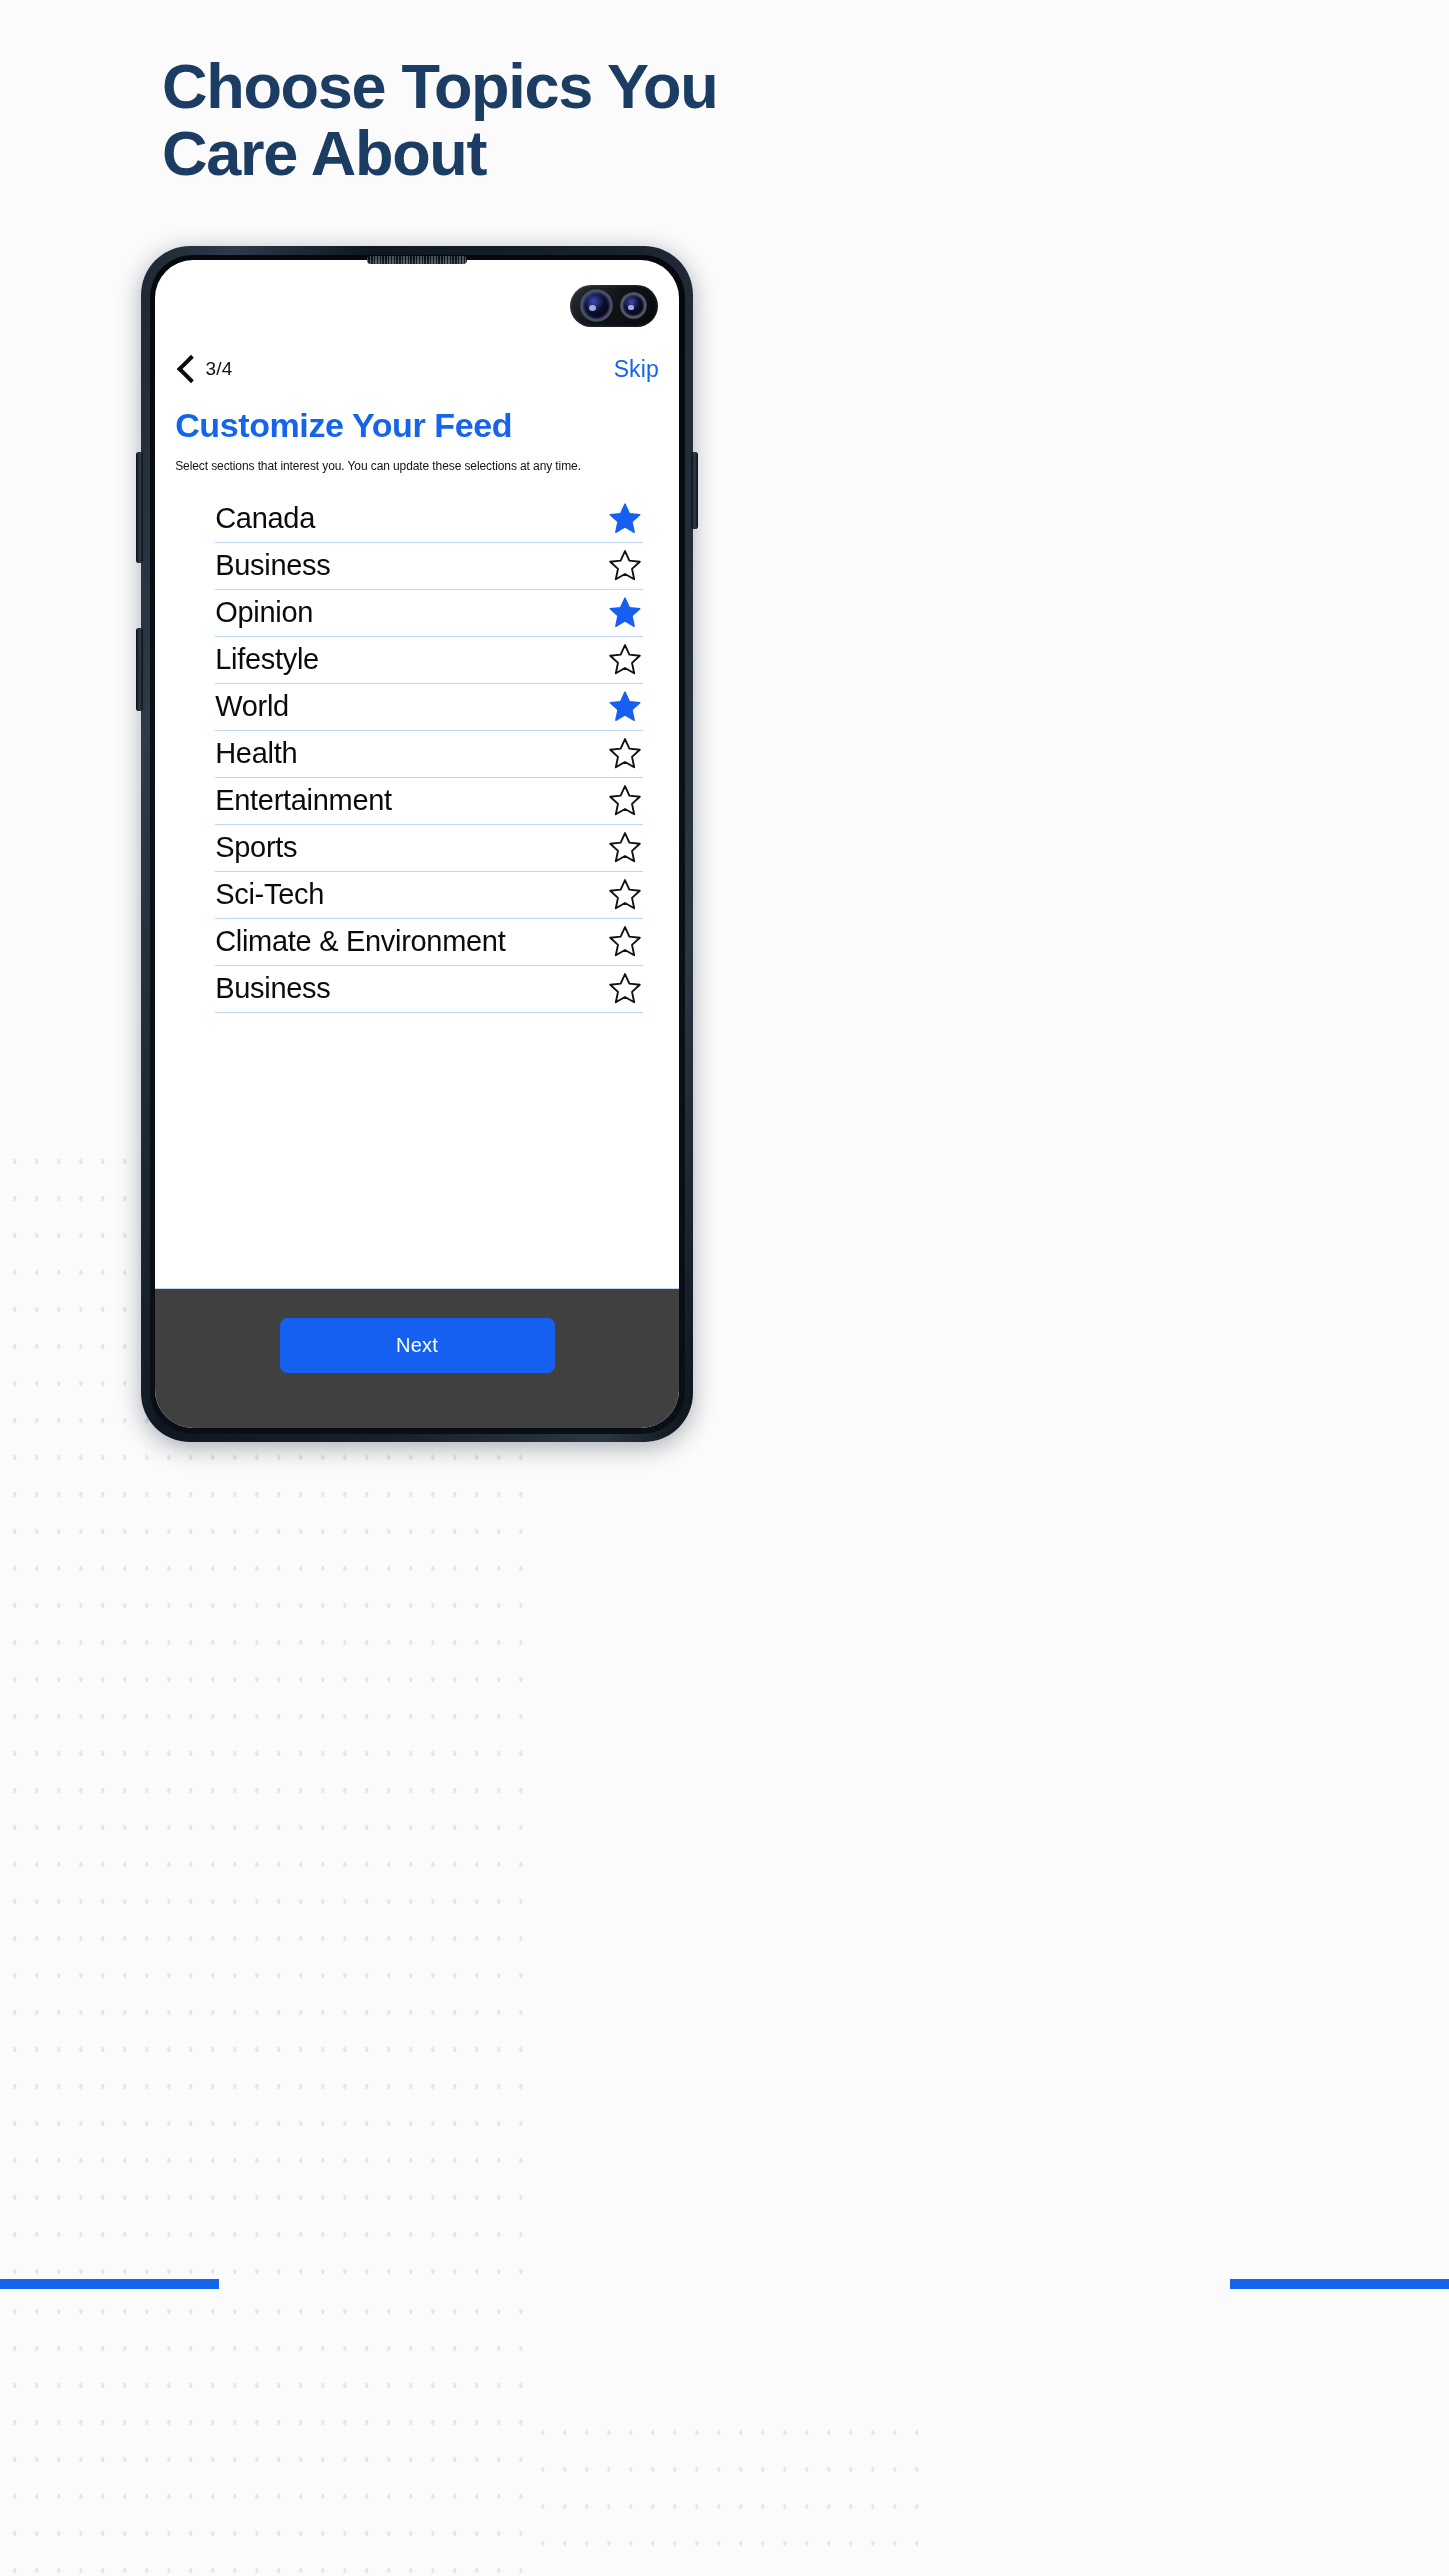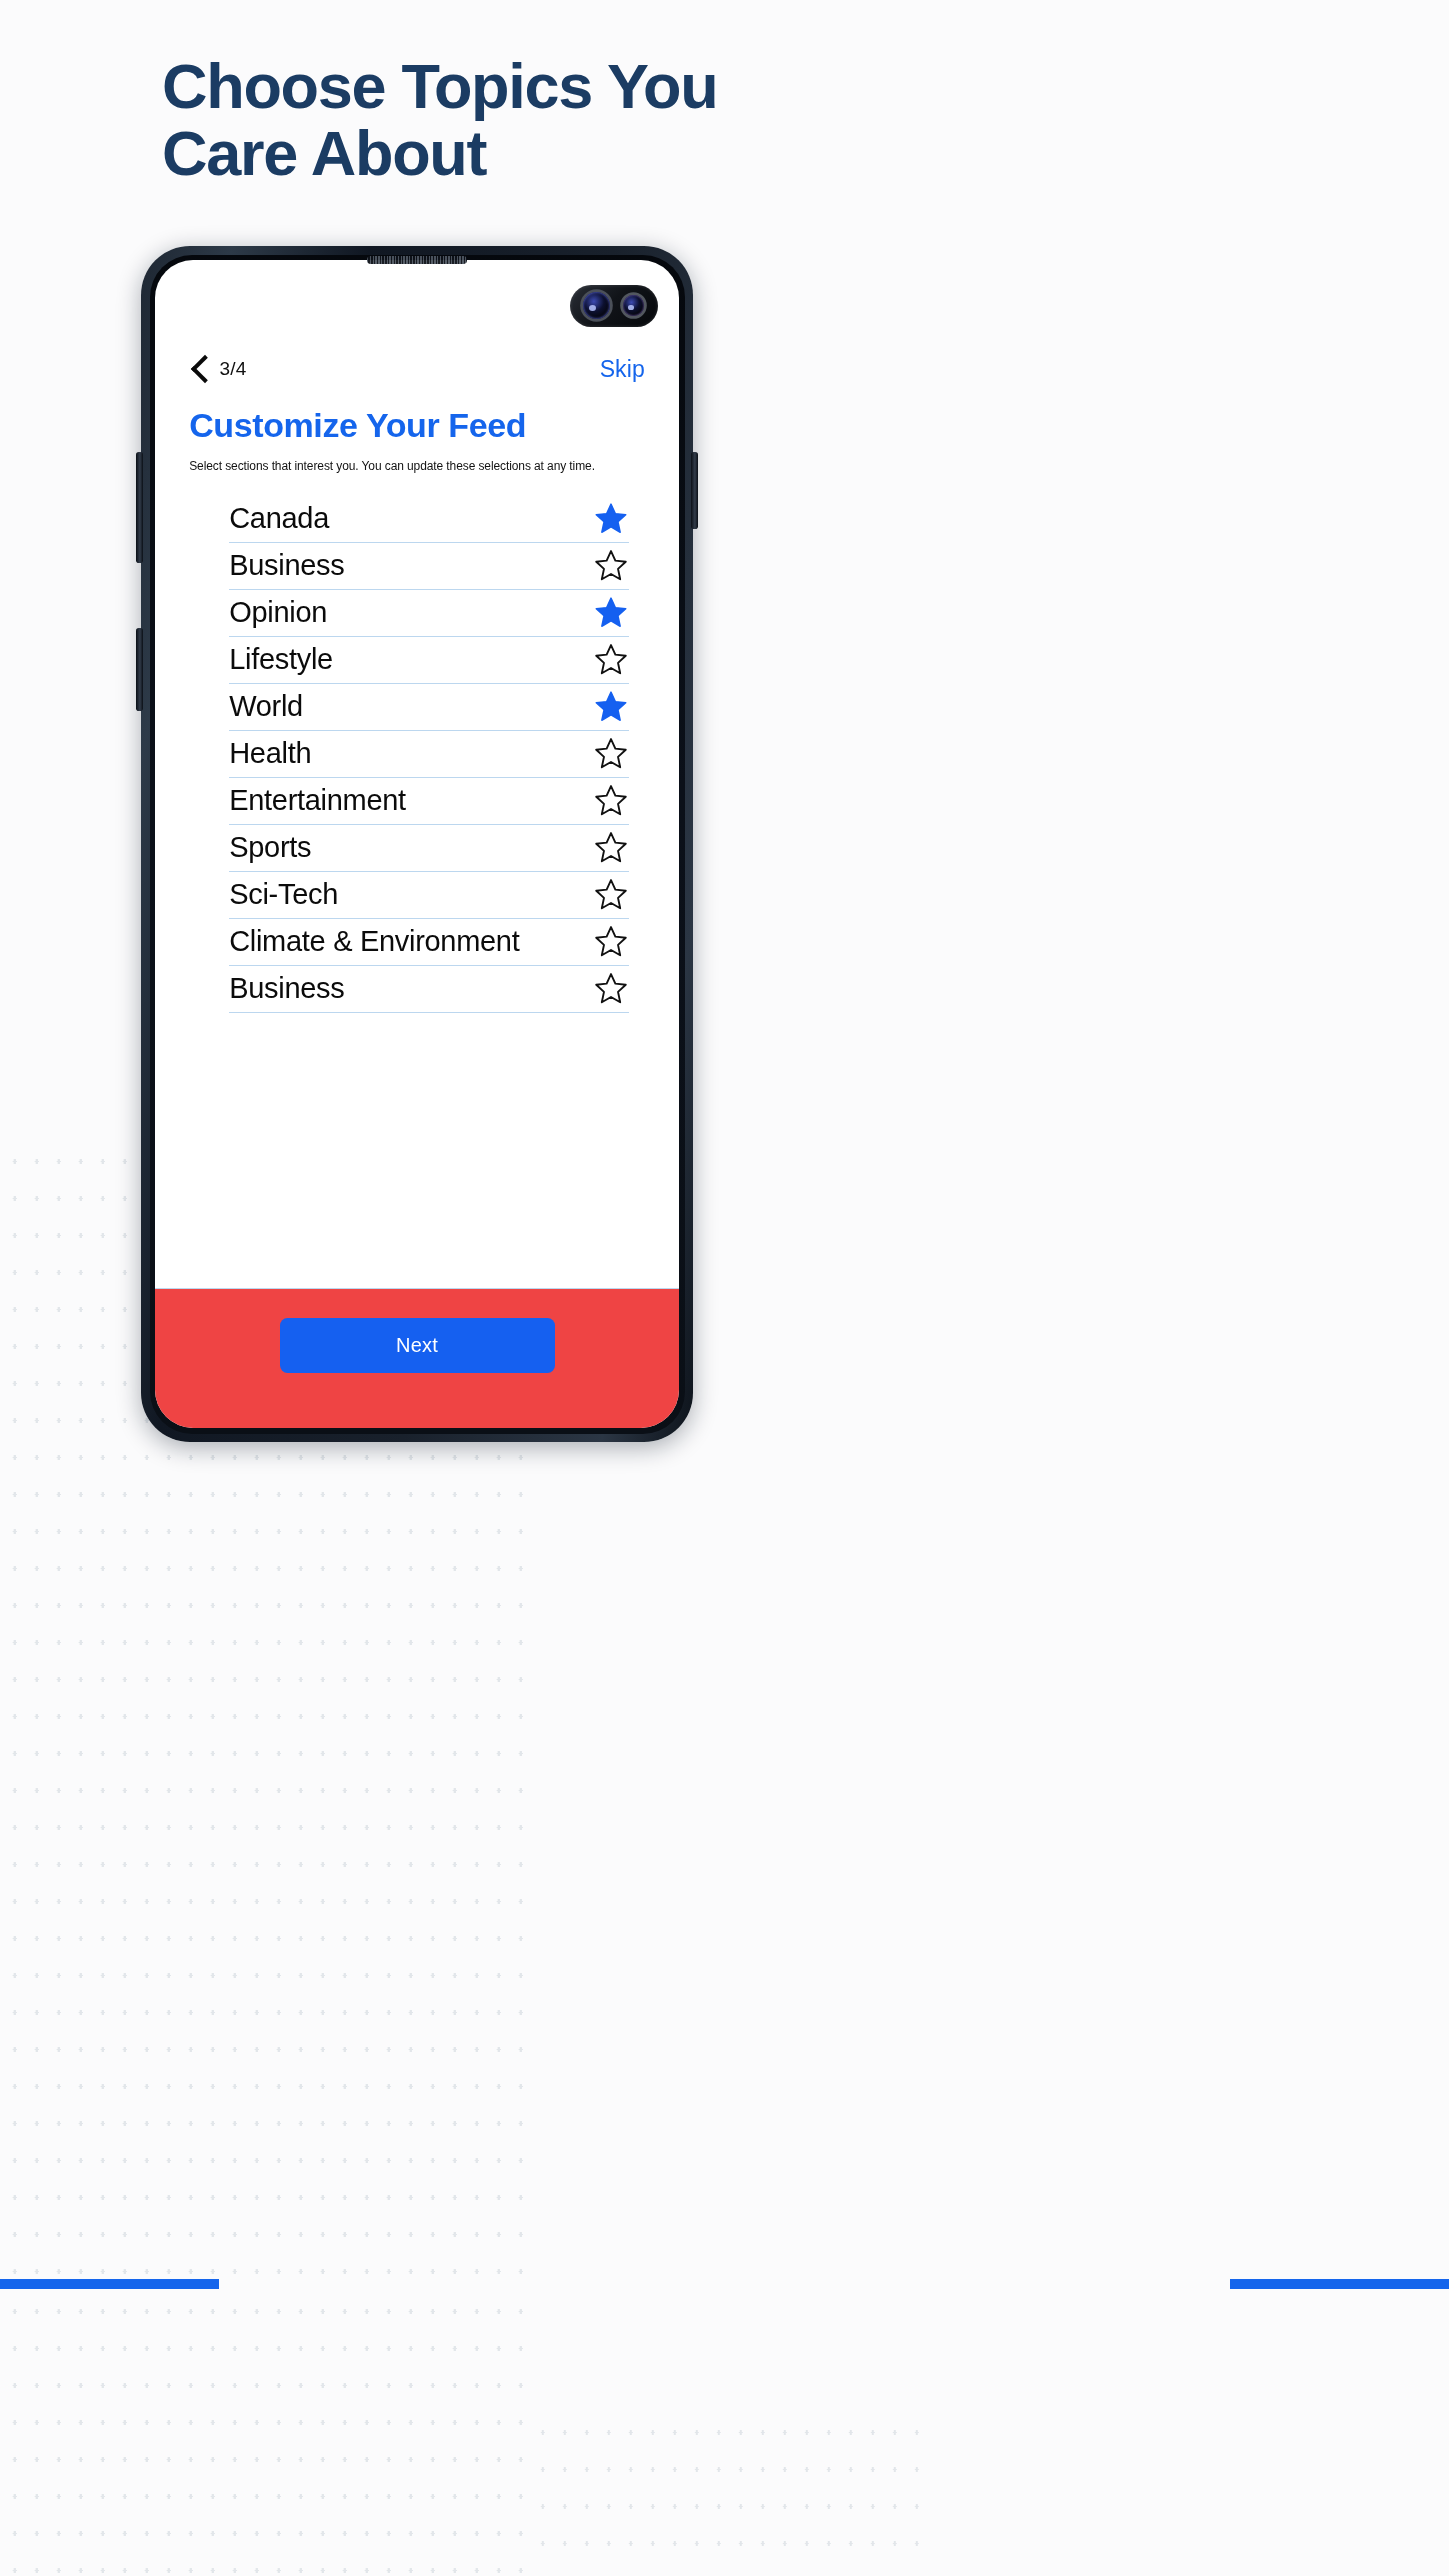--- a/index.html
+++ b/index.html
@@ -131,21 +131,21 @@
     background:#b9c6ff;
     opacity:.85;
   }
 
   
   .app {
     position:absolute;
     inset:0;
     display:flex;
     flex-direction:column;
-    padding:0 34px;
+    padding:0 20px;
   }
 
   .topbar {
     display:flex;
     align-items:center;
     margin-top:90px;
     height:38px;
     flex:0 0 auto;
   }
   .back-icon {
@@ -216,21 +216,21 @@
     flex:0 0 auto;
     width:36px; height:36px;
     display:block;
   }
 
   
   .bottom-bar {
     position:absolute;
     left:0; right:0; bottom:0;
     height:140px;
-    background:#ef4444;
+    background:#404040;
     border-top:1.9px solid #bcd7ef;
     display:flex;
     align-items:center;
     justify-content:center;
     z-index:5;
   }
   .next-btn {
     width:275px;
     height:55px;
     border:none;

